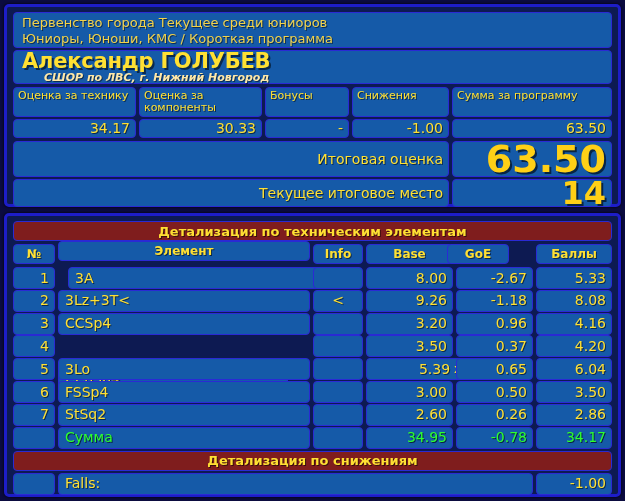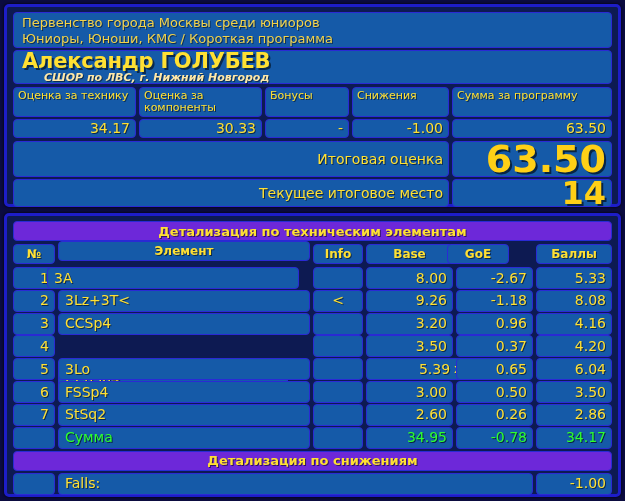--- a/index.html
+++ b/index.html
@@ -125,21 +125,21 @@
   }
   .biglabel {
     color: #ffe033;
     font-size: 14px;
   }
 
   
   .section-title {
     position: absolute;
     box-sizing: border-box;
-    background: #6d28d9;
+    background: #7f1d1d;
     border: 1px solid #2a2ad4;
     border-radius: 4px;
     color: #ffe033;
     font-weight: bold;
     font-size: 13px;
     display: flex;
     align-items: center;
     justify-content: center;
     text-shadow: 1px 1px 0 rgba(0,0,0,0.55);
   }
@@ -156,21 +156,21 @@
   .small-x { font-size: 12px; }
 </style>
 </head>
 <body>
 
 <div class="screen">
 
   <div class="panel panel-top">
 
     <div class="title-box">
-      <div class="title-line">Первенство города Москвы среди юниоров</div>
+      <div class="title-line">Первенство города Текущее среди юниоров</div>
       <div class="title-line">Юниоры, Юноши, КМС / Короткая программа</div>
     </div>
 
     <div class="skater-box">
       <div class="skater-name">Александр ГОЛУБЕВ</div>
       <div class="skater-club">СШОР по ЛВС, г. Нижний Новгород</div>
     </div>
 
     <div class="cell hdr" style="left:6px;  top:80px; width:123px; height:30px;">
         <span class="wrap2">Оценка за технику</span>
@@ -207,21 +207,21 @@
 
     <div class="cell th" style="left:6px;  top:28px; width:42px;  height:20px;">№</div>
     <div class="cell th" style="left:51px; top:25px; width:252px; height:20px;">Элемент</div>
     <div class="cell th" style="left:306px;top:28px; width:50px;  height:20px;">Info</div>
     <div class="cell th" style="left:359px;top:28px; width:87px;  height:20px;">Base</div>
     <div class="cell th" style="left:440px;top:28px; width:62px;  height:20px;">GoE</div>
     <div class="cell th" style="left:529px;top:28px; width:76px;  height:20px;">Баллы</div>
 
     <div id="tech-rows">
         <div class="cell td r" style="left: 6px; width: 42px; top: 51px; height: 22px;">1</div>
-        <div class="cell td l" style="left: 40px; width: 252px; top: 51px; height: 22px;">3A</div>
+        <div class="cell td l" style="left: 61px; width: 252px; top: 51px; height: 22px;">3A</div>
         <div class="cell td c" style="left: 306px; width: 50px; top: 51px; height: 22px;"></div>
         <div class="cell td r" style="left: 359px; width: 87px; top: 51px; height: 22px;">8.00</div>
         <div class="cell td r" style="left: 449px; width: 77px; top: 51px; height: 22px;">-2.67</div>
         <div class="cell td r" style="left: 529px; width: 76px; top: 51px; height: 22px;">5.33</div>
         <div class="cell td r" style="left: 6px; width: 42px; top: 73.8px; height: 22px;">2</div>
         <div class="cell td l" style="left: 51px; width: 252px; top: 73.8px; height: 22px;">3Lz+3T&lt;</div>
         <div class="cell td c" style="left: 306px; width: 50px; top: 73.8px; height: 22px;">&lt;</div>
         <div class="cell td r" style="left: 359px; width: 87px; top: 73.8px; height: 22px;">9.26</div>
         <div class="cell td r" style="left: 449px; width: 77px; top: 73.8px; height: 22px;">-1.18</div>
         <div class="cell td r" style="left: 529px; width: 76px; top: 73.8px; height: 22px;">8.08</div>

